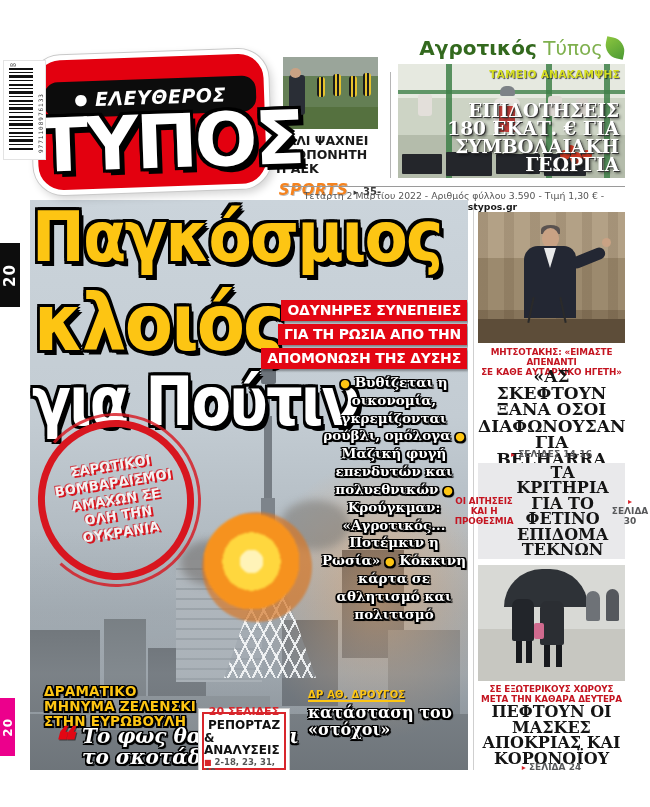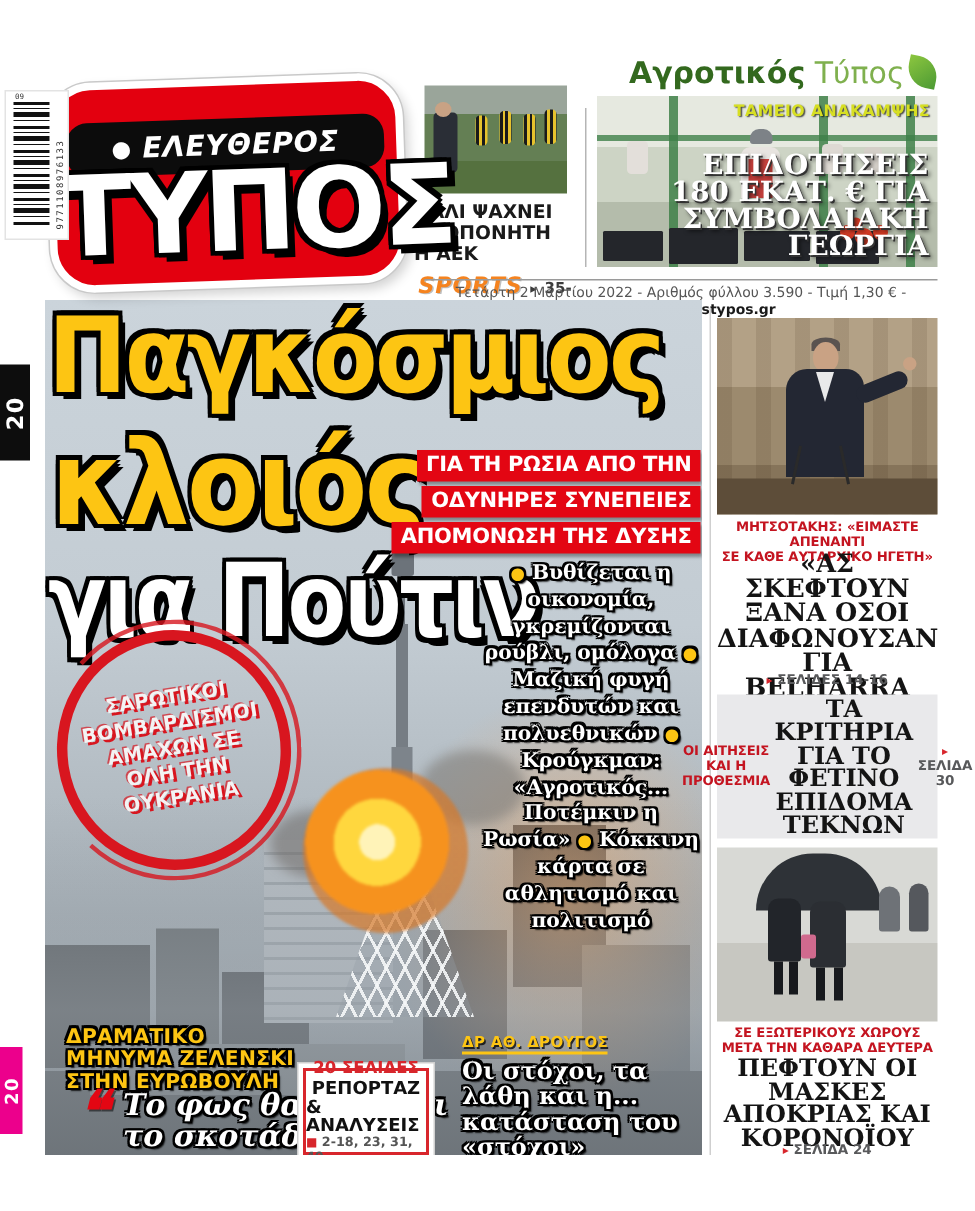--- a/index.html
+++ b/index.html
@@ -274,22 +274,22 @@
     <div class="mp-tower-base"></div>
     <div class="mp-smoke" style="left:250px;top:300px;width:70px;height:50px;background:rgba(120,118,115,.55)"></div>
     <div class="mp-smoke" style="left:150px;top:340px;width:60px;height:45px;background:rgba(105,100,96,.5)"></div>
     <div class="mp-expl"></div>
 
     <div class="lead-l1 outl-big">Παγκόσμιος</div>
     <div class="lead-l2 outl-big">κλοιός</div>
     <div class="lead-l3 outl-big">για Πούτιν</div>
 
     <div class="strips">
+      <div><span class="strip">ΟΔΥΝΗΡΕΣ ΣΥΝΕΠΕΙΕΣ</span></div>
       <div><span class="strip">ΓΙΑ ΤΗ ΡΩΣΙΑ ΑΠΟ ΤΗΝ</span></div>
-      <div><span class="strip">ΟΔΥΝΗΡΕΣ ΣΥΝΕΠΕΙΕΣ</span></div>
       <div><span class="strip">ΑΠΟΜΟΝΩΣΗ ΤΗΣ ΔΥΣΗΣ</span></div>
     </div>
 
     <div class="bullets outl-sm">
       <span class="b-dot">●</span>
       <span>Βυθίζεται η οικονομία, γκρεμίζονται ρούβλι, ομόλογα</span>
       <span class="b-dot">●</span>
       <span>Μαζική φυγή επενδυτών και πολυεθνικών</span>
       <span class="b-dot">●</span>
       <span>Κρούγκμαν: «Αγροτικός... Ποτέμκιν η Ρωσία»</span>
@@ -318,21 +318,20 @@
       <div class="pb-black">&amp; ΑΝΑΛΥΣΕΙΣ</div>
       <div class="pb-pages">
         <span class="pb-sq">■</span>
         <span>2-18, 23, 31, 40</span>
       </div>
     </div>
 
     <div class="drg">
       <div><span class="ykicker">ΔΡ ΑΘ. ΔΡΟΥΓΟΣ</span></div>
       <div class="wserif outl-sm">
-        <div>Οι στόχοι, τα λάθη και η...</div>
         <div>κατάσταση του «στόχοι»</div>
       </div>
 
     </div>
   </div>
 
   <div class="sdiv"></div>
 
   <div class="col photo1" style="width:147px">
     <div class="p1-stripes"></div>

